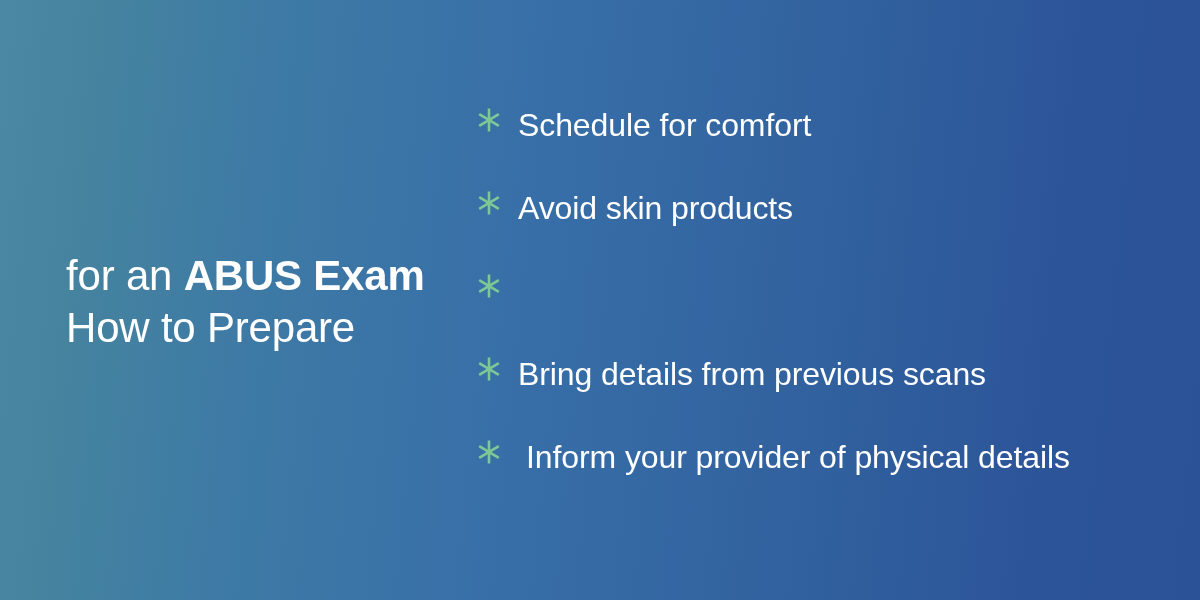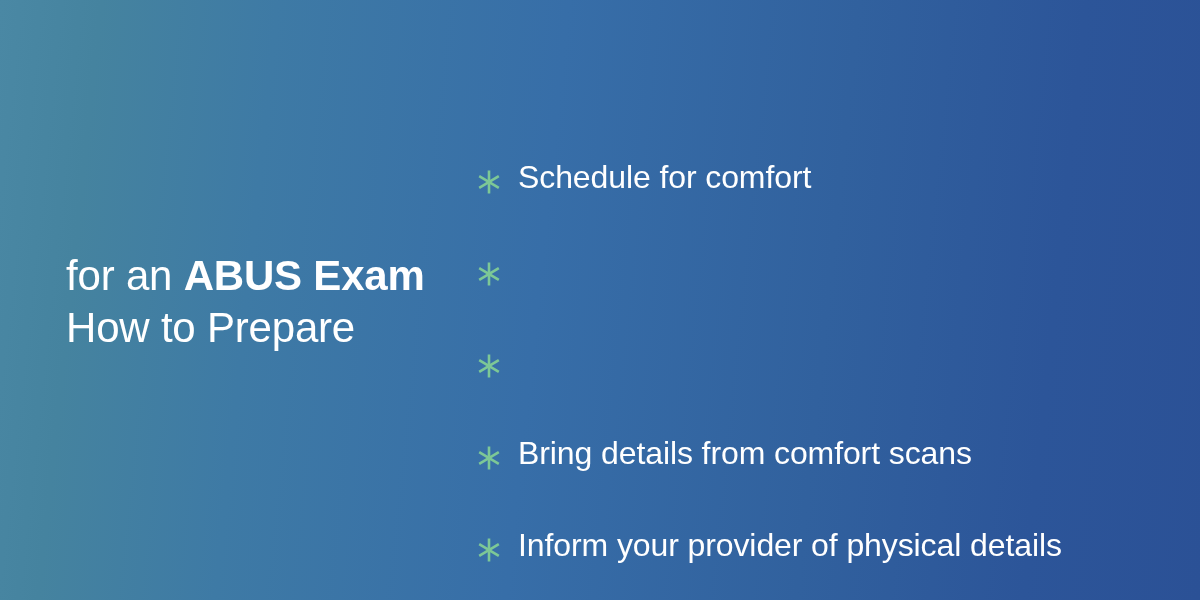--- a/index.html
+++ b/index.html
@@ -55,26 +55,25 @@
   
   #checklist {
     position: absolute;
     left: 476px;
     top: 105px;
     width: 700px;
   }
 
   .list-item {
     display: flex;
-    align-items: flex-end;
+    align-items: flex-start;
     height: 52px;
     margin-bottom: 31px;
-    margin-top: 40px;
   }
-  .list-item:last-child { margin-bottom: 0; }
+  .list-item:last-child { margin-bottom: 0; gap: 8px; }
 
   .bullet-icon {
     flex: 0 0 auto;
     width: 26px;
     height: 30px;
     margin-right: 16px;
     display: flex;
     align-items: center;
     justify-content: center;
   }
@@ -118,20 +117,21 @@
     <div class="list-item">
       <span class="bullet-icon">
         <svg width="24" height="28" viewBox="0 0 24 28" aria-hidden="true">
           <g stroke="#7DC896" stroke-width="2.6" stroke-linecap="butt">
             <line x1="12" y1="2.5" x2="12" y2="25.5"></line>
             <line x1="2.2" y1="8.2" x2="21.8" y2="19.8"></line>
             <line x1="2.2" y1="19.8" x2="21.8" y2="8.2"></line>
           </g>
         </svg>
       </span>
+      <span class="item-label">Avoid skin products</span>
     </div>
 
     <div class="list-item">
       <span class="bullet-icon">
         <svg width="24" height="28" viewBox="0 0 24 28" aria-hidden="true">
           <g stroke="#7DC896" stroke-width="2.6" stroke-linecap="butt">
             <line x1="12" y1="2.5" x2="12" y2="25.5"></line>
             <line x1="2.2" y1="8.2" x2="21.8" y2="19.8"></line>
             <line x1="2.2" y1="19.8" x2="21.8" y2="8.2"></line>
           </g>
@@ -142,21 +142,21 @@
     <div class="list-item">
       <span class="bullet-icon">
         <svg width="24" height="28" viewBox="0 0 24 28" aria-hidden="true">
           <g stroke="#7DC896" stroke-width="2.6" stroke-linecap="butt">
             <line x1="12" y1="2.5" x2="12" y2="25.5"></line>
             <line x1="2.2" y1="8.2" x2="21.8" y2="19.8"></line>
             <line x1="2.2" y1="19.8" x2="21.8" y2="8.2"></line>
           </g>
         </svg>
       </span>
-      <span class="item-label">Bring details from comfort scans</span>
+      <span class="item-label">Bring details from previous scans</span>
     </div>
 
     <div class="list-item">
       <span class="bullet-icon">
         <svg width="24" height="28" viewBox="0 0 24 28" aria-hidden="true">
           <g stroke="#7DC896" stroke-width="2.6" stroke-linecap="butt">
             <line x1="12" y1="2.5" x2="12" y2="25.5"></line>
             <line x1="2.2" y1="8.2" x2="21.8" y2="19.8"></line>
             <line x1="2.2" y1="19.8" x2="21.8" y2="8.2"></line>
           </g>

